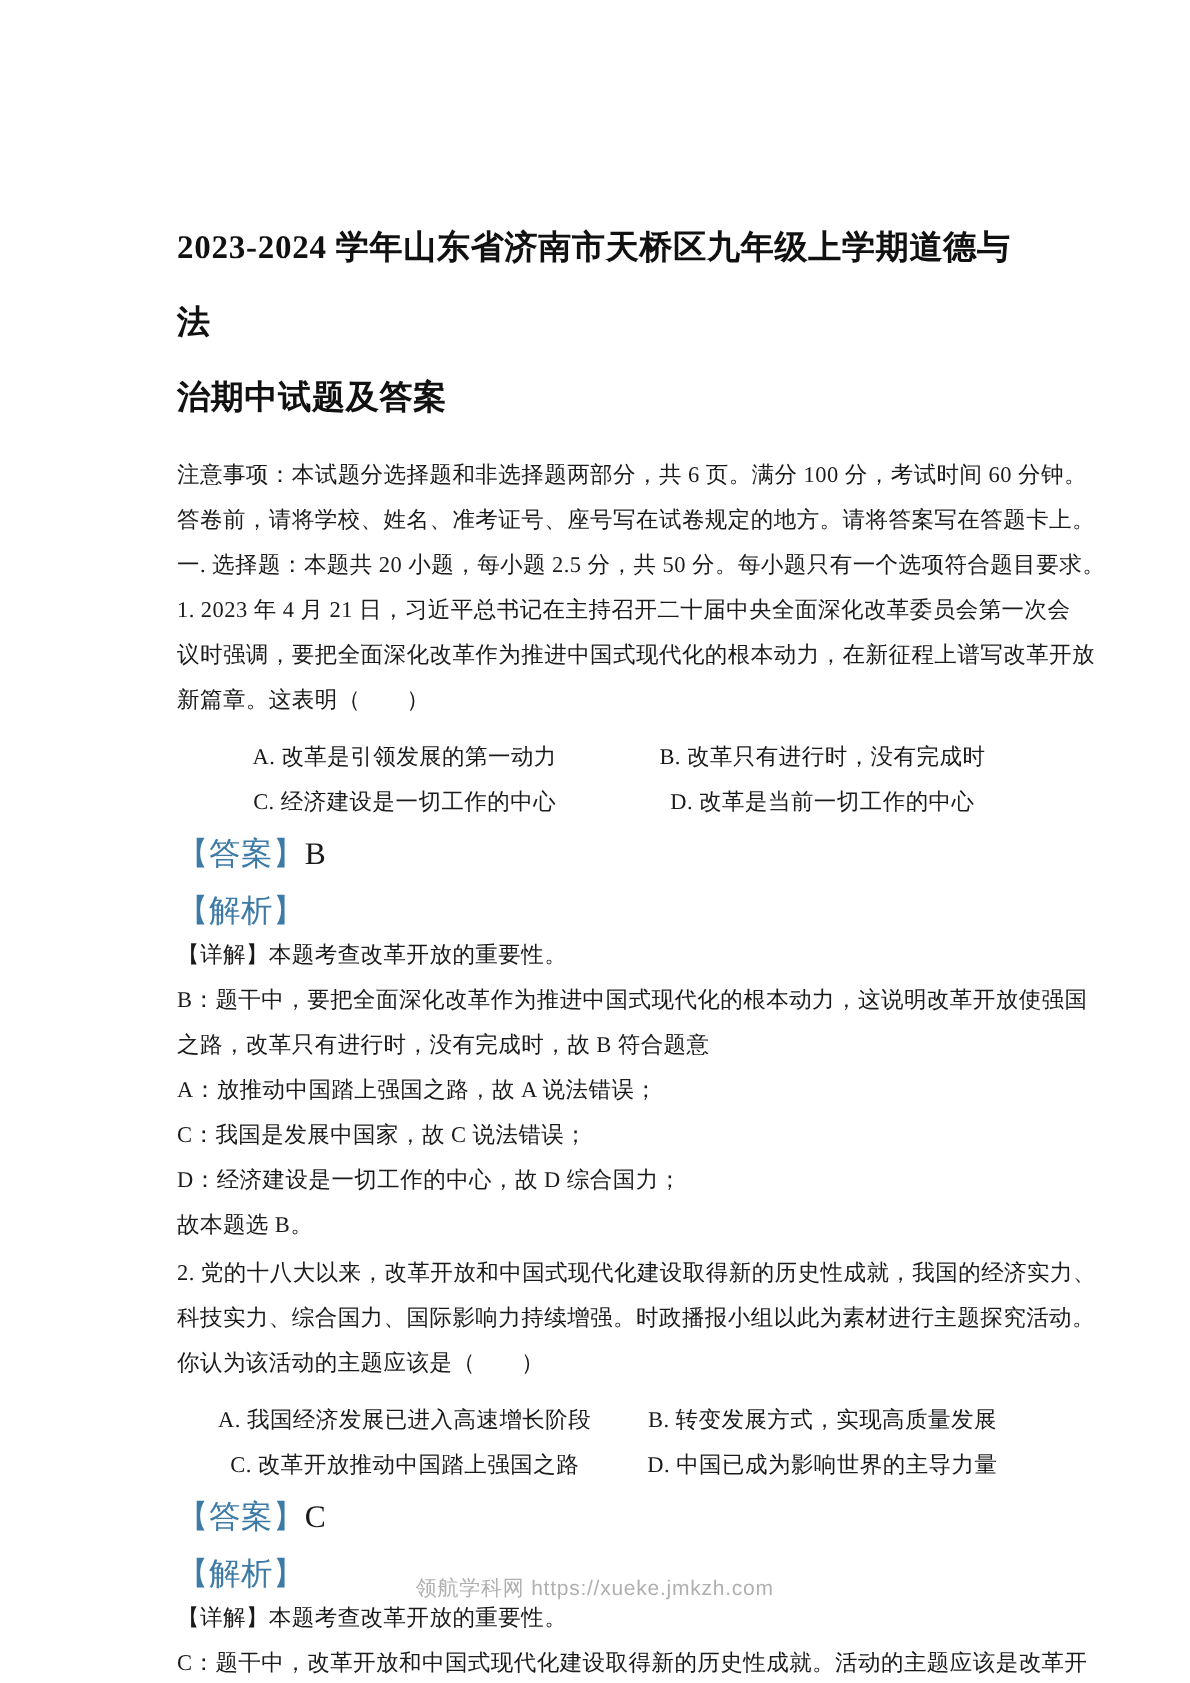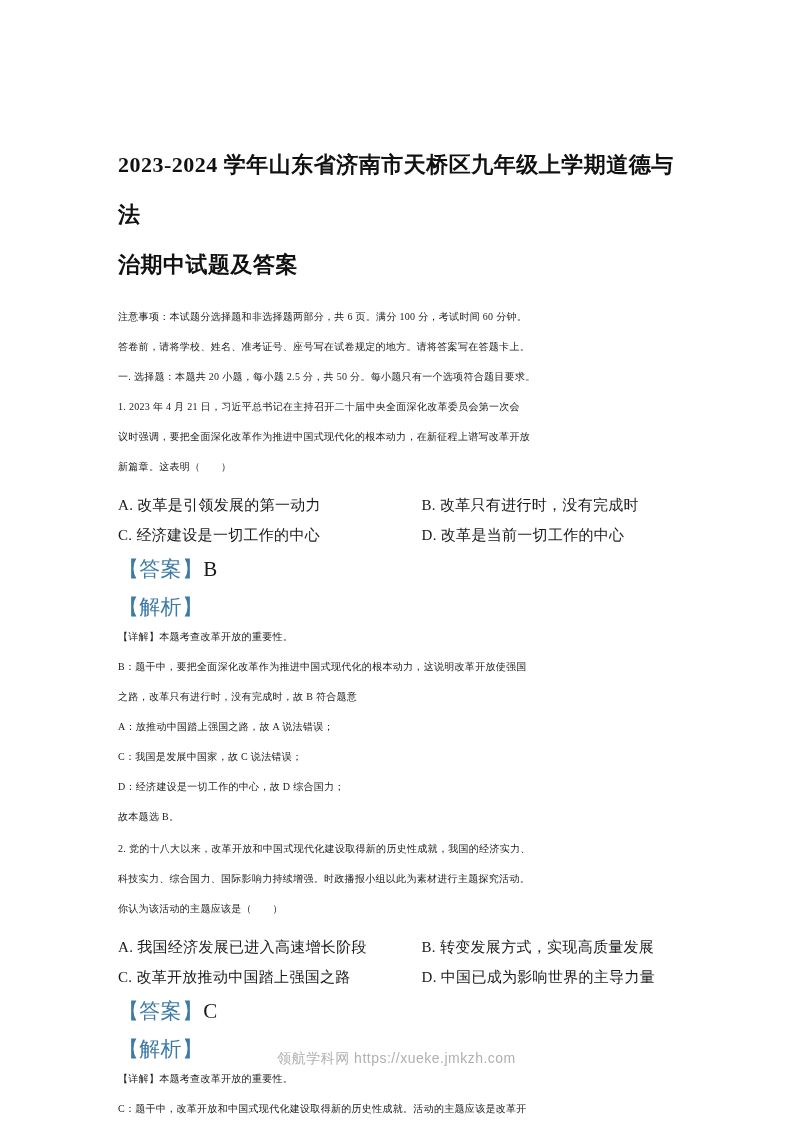--- a/index.html
+++ b/index.html
@@ -22,33 +22,34 @@
     margin-top: 44px;
   }
   .doc-title {
     font-size: 22px;
     font-weight: bold;
     line-height: 50px;
     color: #111111;
     letter-spacing: 0.5px;
   }
   .body-line {
-    font-size: 10px;
+    font-size: 15px;
     line-height: 30px;
     white-space: nowrap;
     letter-spacing: 0.3px;
   }
   .stem {
     margin-top: 0;
   }
   .options-grid {
     display: grid;
     grid-template-columns: 54.5% 45.5%;
     margin-top: 8px;
     margin-bottom: 2px;
+    text-align: center;
   }
   .option {
     font-size: 15px;
     line-height: 30px;
     white-space: nowrap;
     letter-spacing: 0.3px;
   }
   .label-blue {
     color: #3d7ba6;
   }

